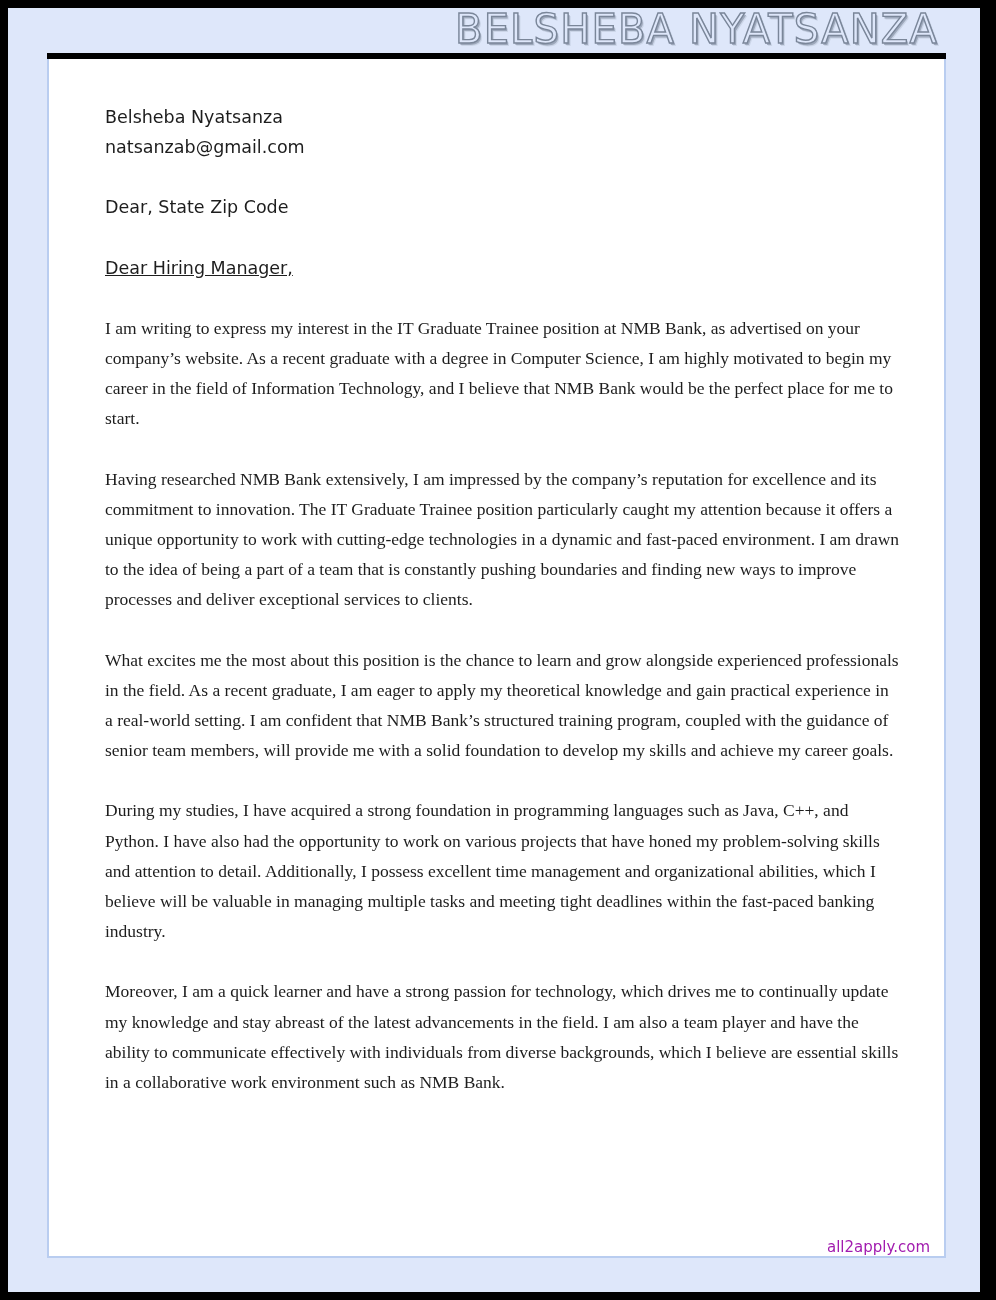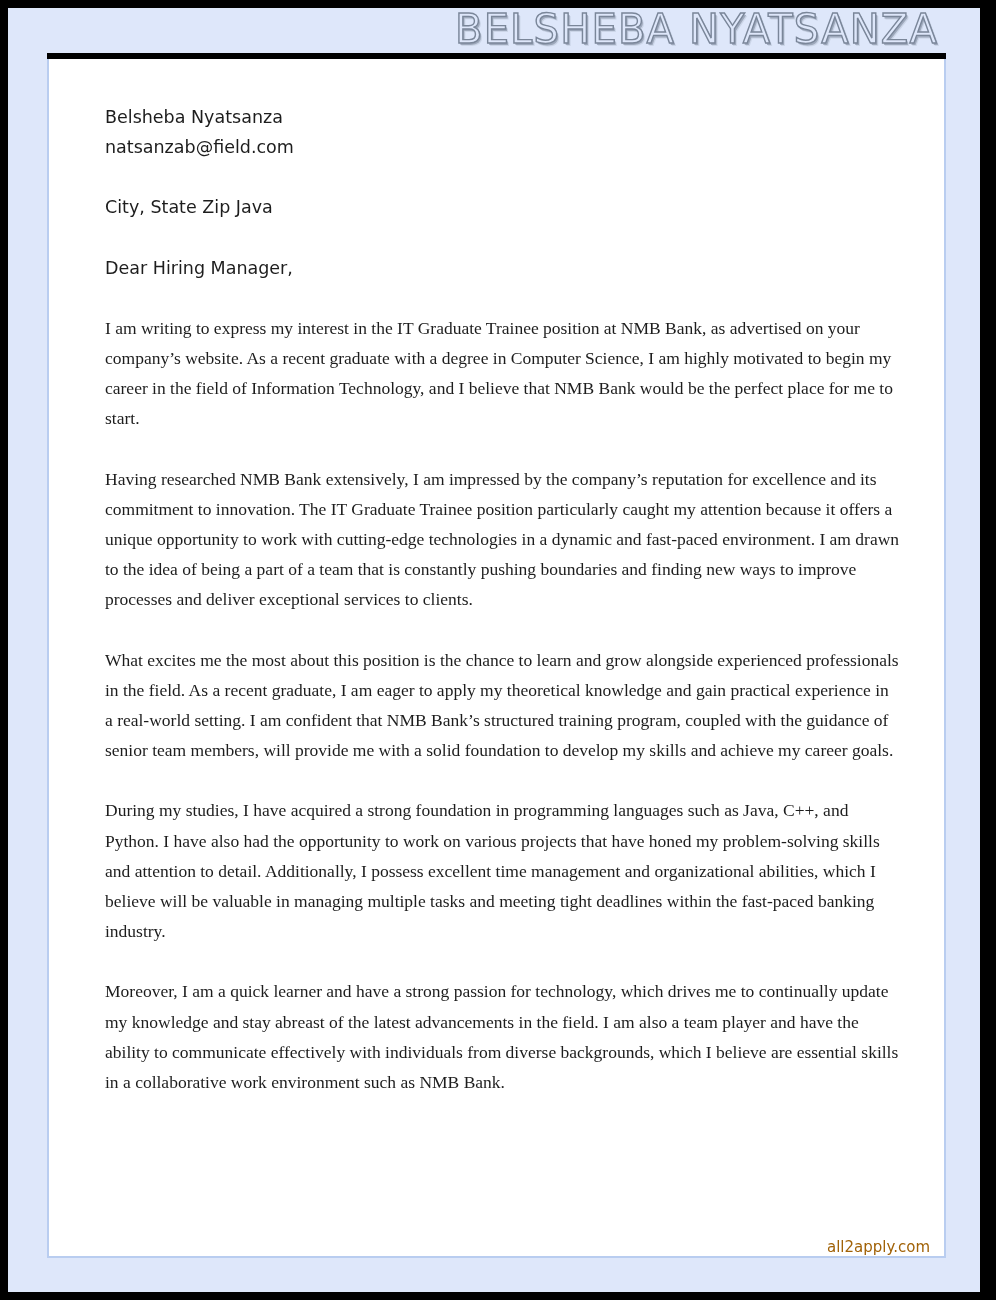--- a/index.html
+++ b/index.html
@@ -100,37 +100,38 @@
   .recipient-block {
     margin: 0 0 30px 0;
   }
   .sender-block .line,
   .recipient-block .line {
     display: block;
     white-space: nowrap;
   }
   .salutation {
     margin: 0 0 30px 0;
+    text-decoration: underline;
   }
   .letter-para {
     margin: 0 0 30px 0;
     text-align: left;
     font-family: Liberation Serif, serif;
   }
   .letter-para:last-child { margin-bottom: 0; }
 
   
   .watermark {
     position: absolute;
     right: 50px;
     bottom: 36px;
     font-family: "DejaVu Sans", sans-serif;
     font-size: 15px;
     line-height: 18px;
-    color: #a16207;
+    color: #a21caf;
     white-space: nowrap;
     pointer-events: none;
   }
 </style>
 </head>
 <body>
 
 <div class="page-frame">
   <div class="page-surface">
 
@@ -139,25 +140,25 @@
     </div>
 
     <div class="header-rule"></div>
 
     <div class="letter-card"></div>
 
     <div class="letter-body">
 
       <div class="sender-block">
         <span class="line">Belsheba Nyatsanza</span>
-        <span class="line">natsanzab@field.com</span>
+        <span class="line">natsanzab@gmail.com</span>
       </div>
 
       <div class="recipient-block">
-        <span class="line">City, State Zip Java</span>
+        <span class="line">Dear, State Zip Code</span>
       </div>
 
       <div class="salutation">Dear Hiring Manager,</div>
 
       <p class="letter-para">I am writing to express my interest in the IT Graduate Trainee position at NMB Bank, as advertised on your company’s website. As a recent graduate with a degree in Computer Science, I am highly motivated to begin my career in the field of Information Technology, and I believe that NMB Bank would be the perfect place for me to start.</p>
       <p class="letter-para">Having researched NMB Bank extensively, I am impressed by the company’s reputation for excellence and its commitment to innovation. The IT Graduate Trainee position particularly caught my attention because it offers a unique opportunity to work with cutting-edge technologies in a dynamic and fast-paced environment. I am drawn to the idea of being a part of a team that is constantly pushing boundaries and finding new ways to improve processes and deliver exceptional services to clients.</p>
       <p class="letter-para">What excites me the most about this position is the chance to learn and grow alongside experienced professionals in the field. As a recent graduate, I am eager to apply my theoretical knowledge and gain practical experience in a real-world setting. I am confident that NMB Bank’s structured training program, coupled with the guidance of senior team members, will provide me with a solid foundation to develop my skills and achieve my career goals.</p>
       <p class="letter-para">During my studies, I have acquired a strong foundation in programming languages such as Java, C++, and Python. I have also had the opportunity to work on various projects that have honed my problem-solving skills and attention to detail. Additionally, I possess excellent time management and organizational abilities, which I believe will be valuable in managing multiple tasks and meeting tight deadlines within the fast-paced banking industry.</p>
       <p class="letter-para">Moreover, I am a quick learner and have a strong passion for technology, which drives me to continually update my knowledge and stay abreast of the latest advancements in the field. I am also a team player and have the ability to communicate effectively with individuals from diverse backgrounds, which I believe are essential skills in a collaborative work environment such as NMB Bank.</p>
 

